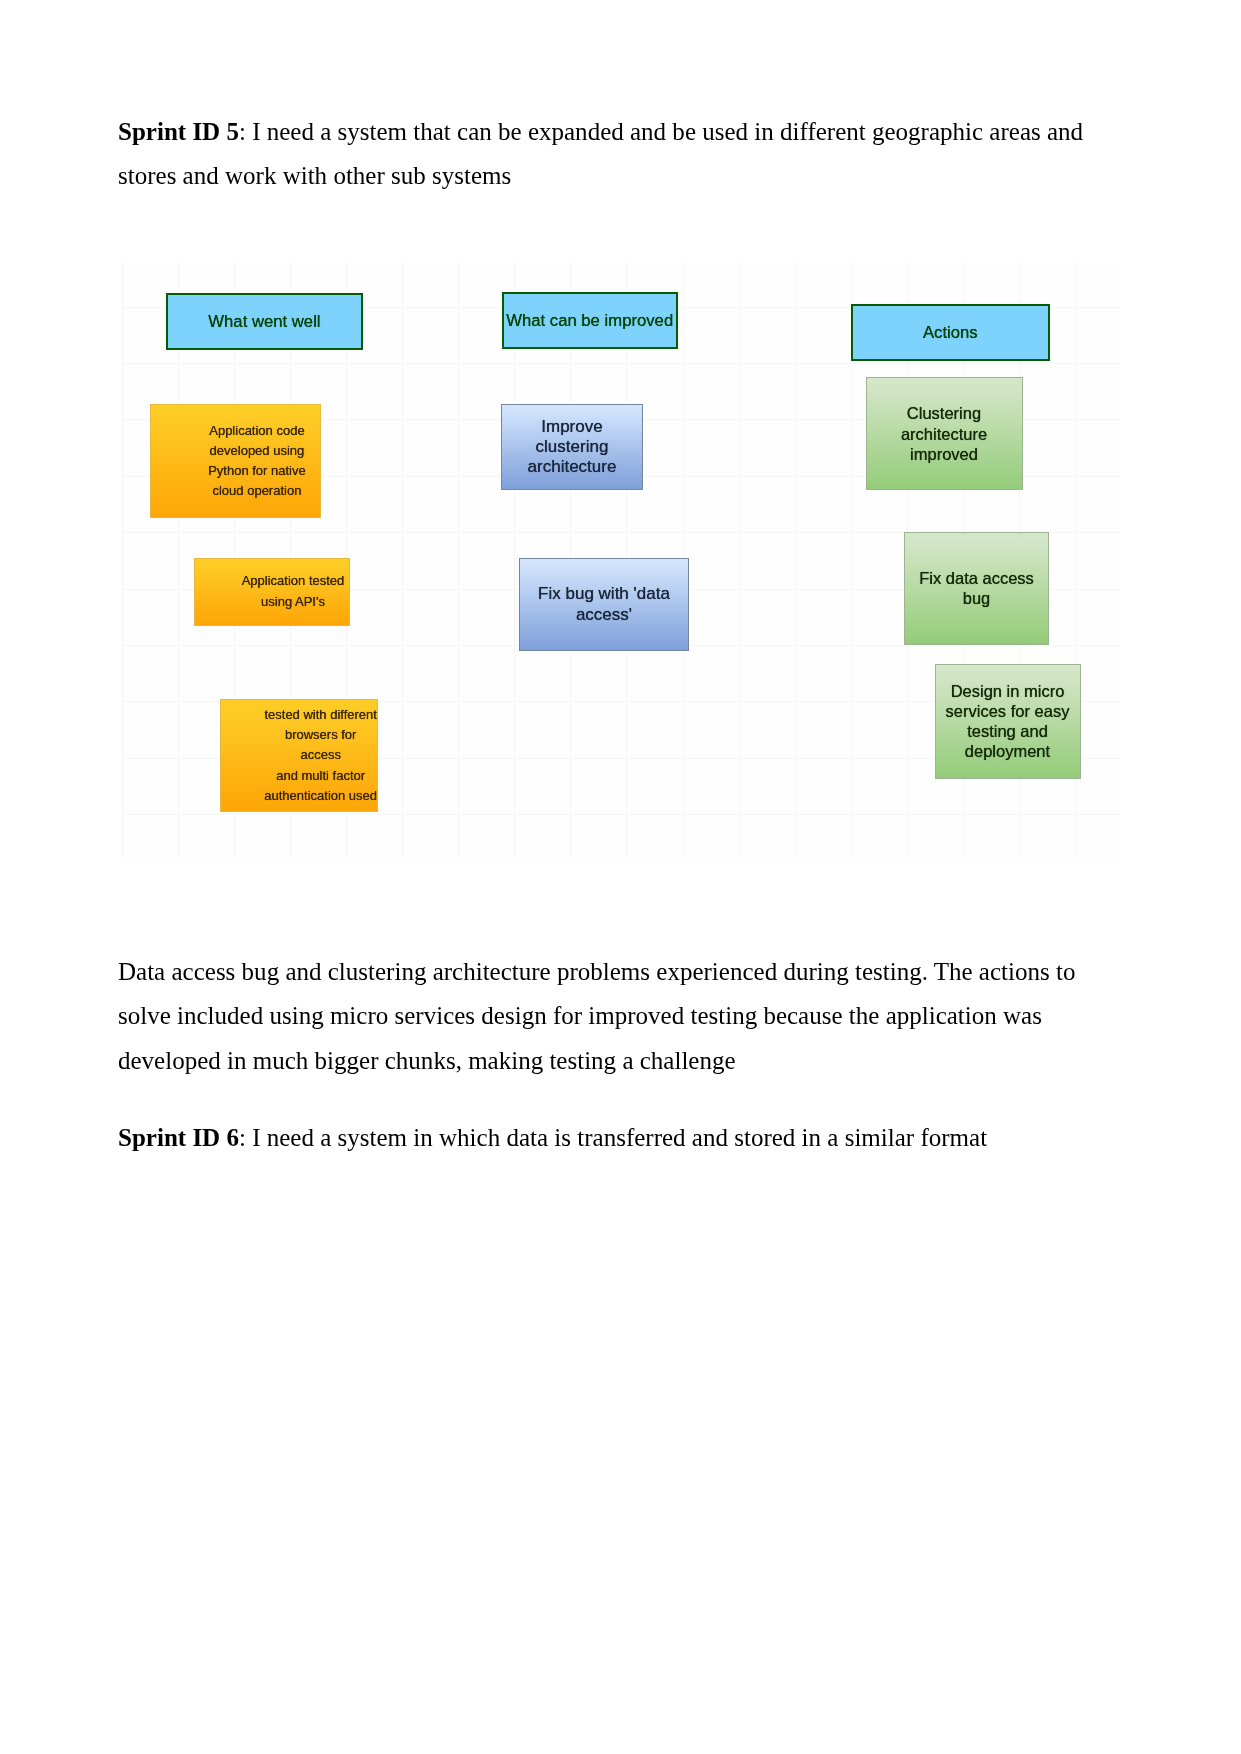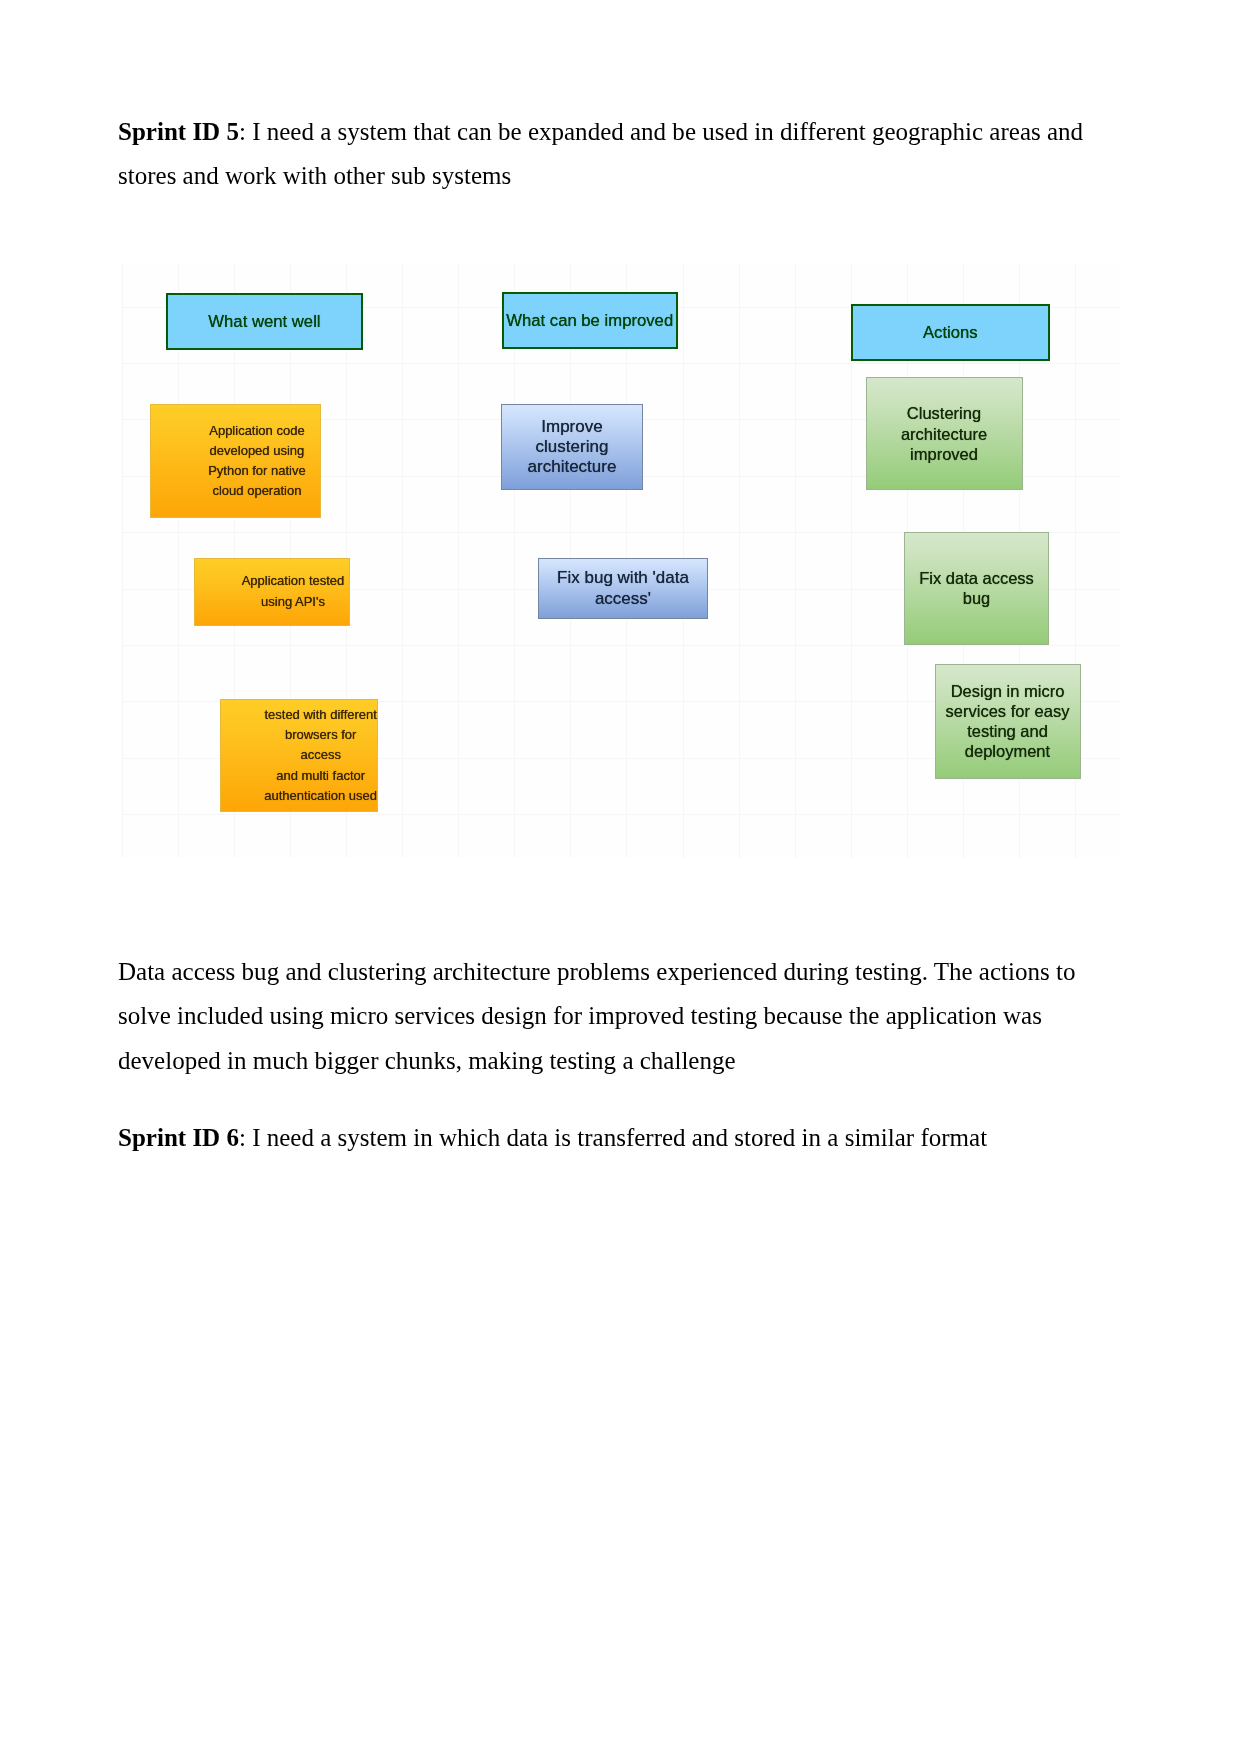--- a/index.html
+++ b/index.html
@@ -128,21 +128,21 @@
     <div class="node orange" style="left:98.2px; top:435.8px; width:158px; height:113.3px;">tested with different
 browsers for
 access
 and multi factor
 authentication used</div>
 
     <div class="node hdr" style="left:379.7px; top:29px; width:176px; height:57px;">What can be improved</div>
     <div class="node blue" style="left:379.2px; top:141.3px; width:141.6px; height:85.7px;">Improve
 clustering
 architecture</div>
-    <div class="node blue" style="left:416px; top:295px; width:170px; height:61px;">Fix bug with 'data
+    <div class="node blue" style="left:397px; top:295px; width:170px; height:93px;">Fix bug with 'data
 access'</div>
 
     <div class="node hdr" style="left:729px; top:29px; width:198.6px; height:57px;margin-top:12px;">Actions</div>
     <div class="node green" style="left:743.5px; top:114.1px; width:157px; height:113.3px;">Clustering
 architecture
 improved</div>
     <div class="node green" style="left:781.8px; top:268.7px; width:145.5px; height:113.6px;">Fix data access
 bug</div>
     <div class="node green" style="left:812.5px; top:400.8px; width:146px; height:114.9px;">Design in micro
 services for easy

